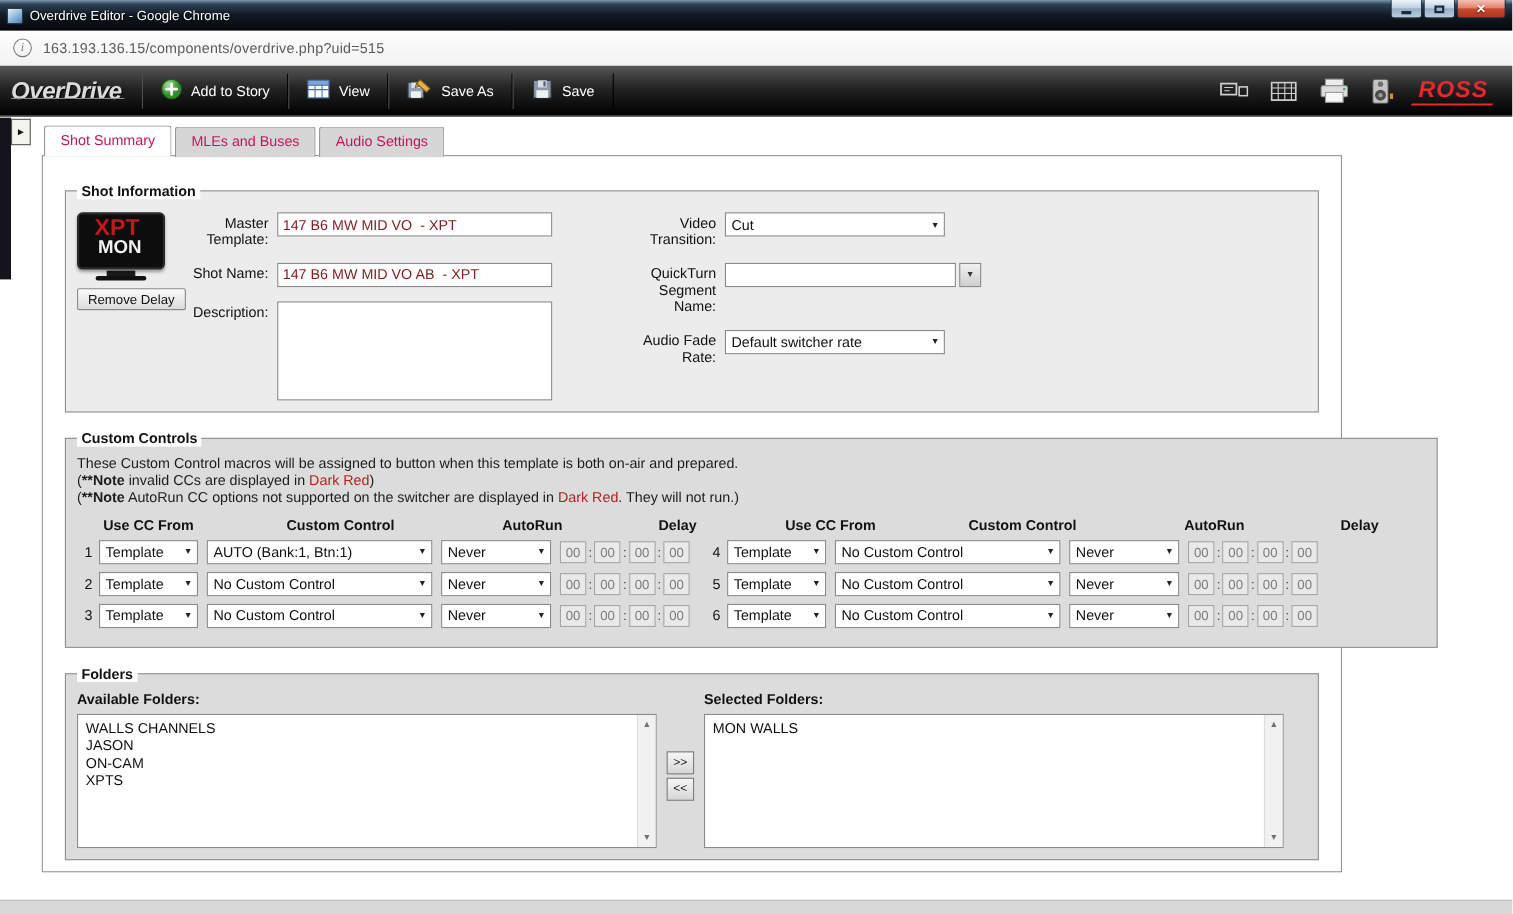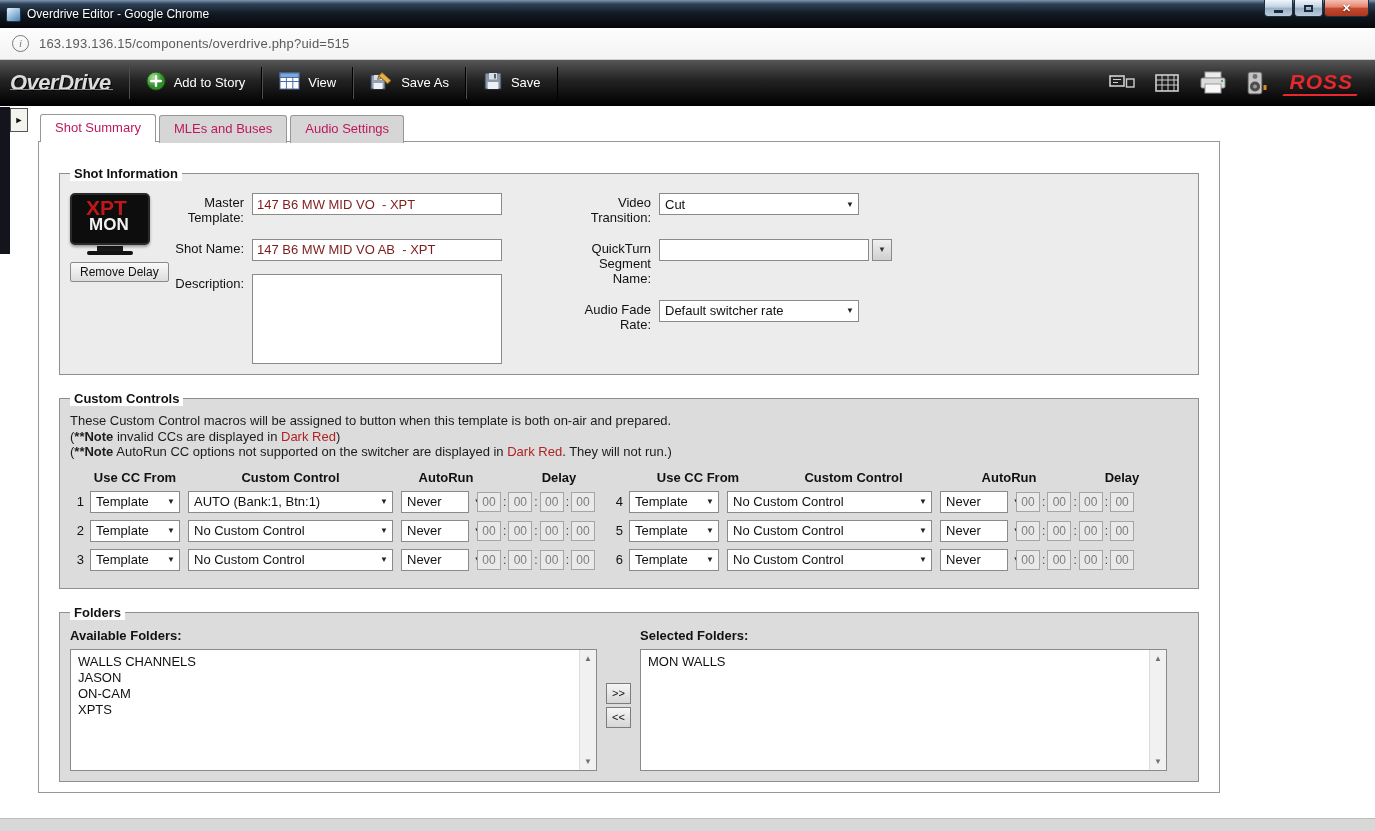--- a/index.html
+++ b/index.html
@@ -134,31 +134,31 @@
   .qt-btn { width:20px; height:22px; margin-left:3px; background:linear-gradient(#f0f0f0,#cfcfcf);
     border:1px solid #8a8a8a; font-size:8px; color:#333; display:flex; align-items:center;
     justify-content:center; cursor:pointer; }
 
   
   .cc-intro { font-size:13px; color:#1c1c1c; margin:3px 0 1px; }
   .cc-note  { font-size:13px; color:#1c1c1c; line-height:1.18; }
   .cc-note b { font-weight:bold; }
   .cc-red { font-weight:normal; }
   .cc-head { display:flex; gap:14px; margin:10px 0 6px; }
-  .cc-head-half { display:flex; font-weight:bold; font-size:13px; }
+  .cc-head-half { display:flex; font-weight:bold; font-size:13px;gap:19px; }
   .h-use   { width:90px;  margin-left:20px; text-align:center; }
   .h-cc    { width:205px; margin-left:8px;  text-align:center; }
   .h-run   { width:90px;  margin-left:8px;  text-align:center; }
   .h-delay { width:120px; margin-left:8px;  text-align:center; }
   .cc-row  { display:flex; gap:14px; margin-bottom:7px; }
   .cc-half { display:flex; align-items:center; }
   .cc-num  { width:14px; margin-right:6px; text-align:right; font-size:13px; }
   .sel.w-use { width:90px; }
   .sel.w-cc  { width:205px; margin-left:8px; }
-  .sel.w-run { width:68px; margin-left:8px;gap:28px; }
+  .sel.w-run { width:100px; margin-left:8px;gap:28px; }
   .delay-group { display:flex; align-items:center; margin-left:8px; }
   .delay-input { width:24px; height:20px; text-align:center; background:#e9e9e9;
     border:1px solid #a5a5a5; color:#7d7d7d; font-size:12px; font-family:inherit; padding:0; }
   .delay-colon { margin:0 2px; color:#444; font-size:12px; }
 
   
   .flabel { font-weight:bold; font-size:13px; margin:4px 0 6px 0; }
   .folders-body { display:flex; align-items:flex-start; }
   .flist-col { display:flex; flex-direction:column; }
   .listbox { width:527px; height:122px; background:#fff; border:1px solid #8a8a8a;

